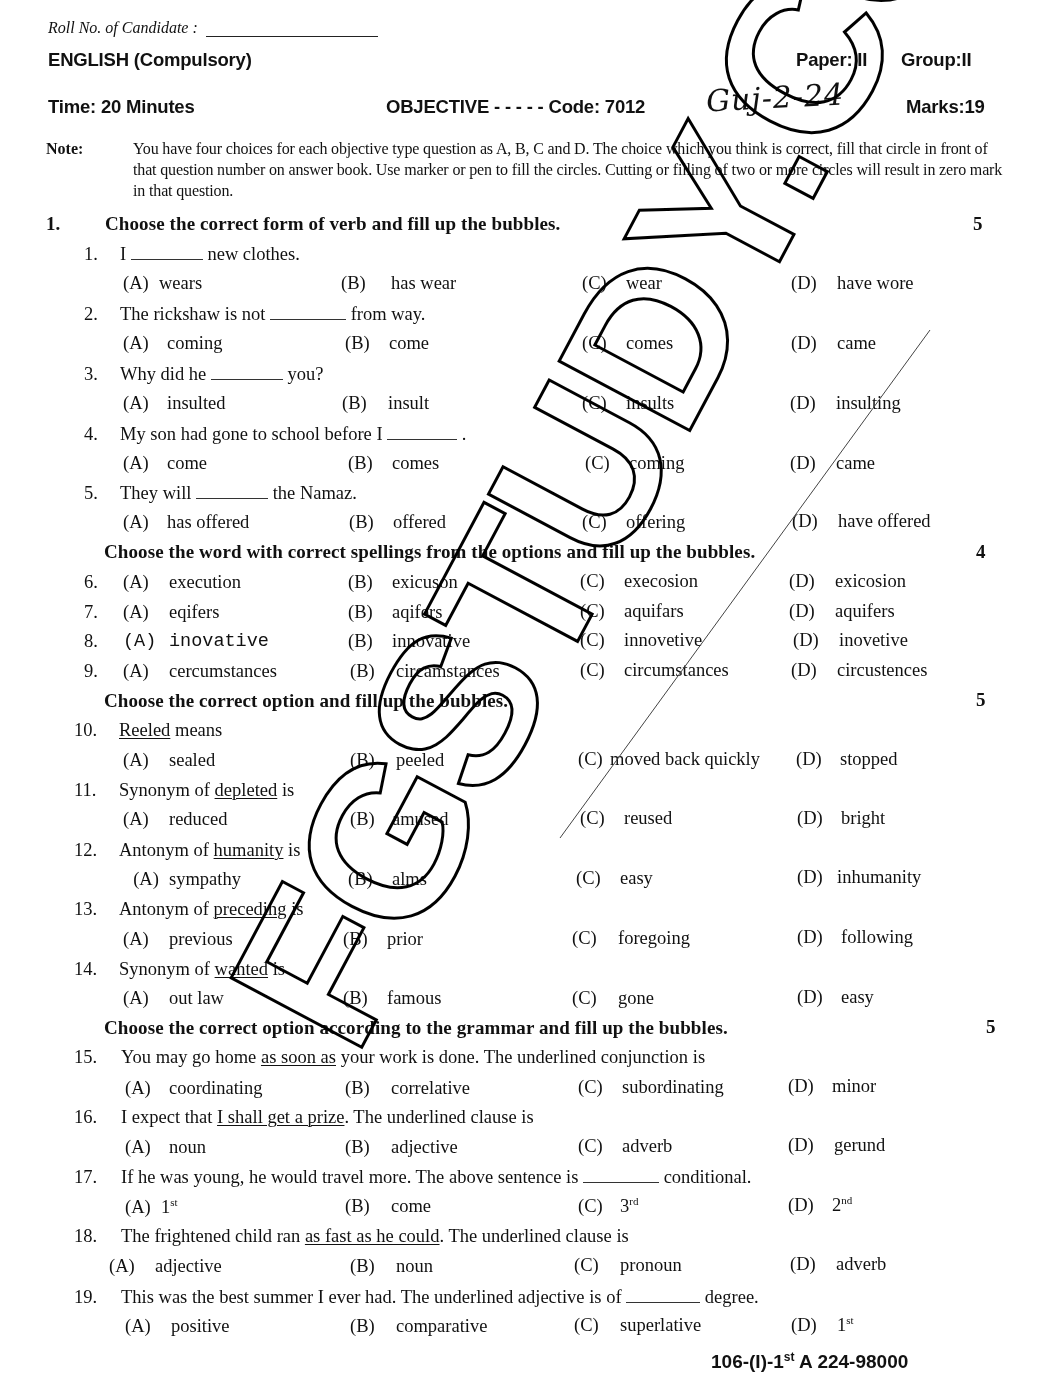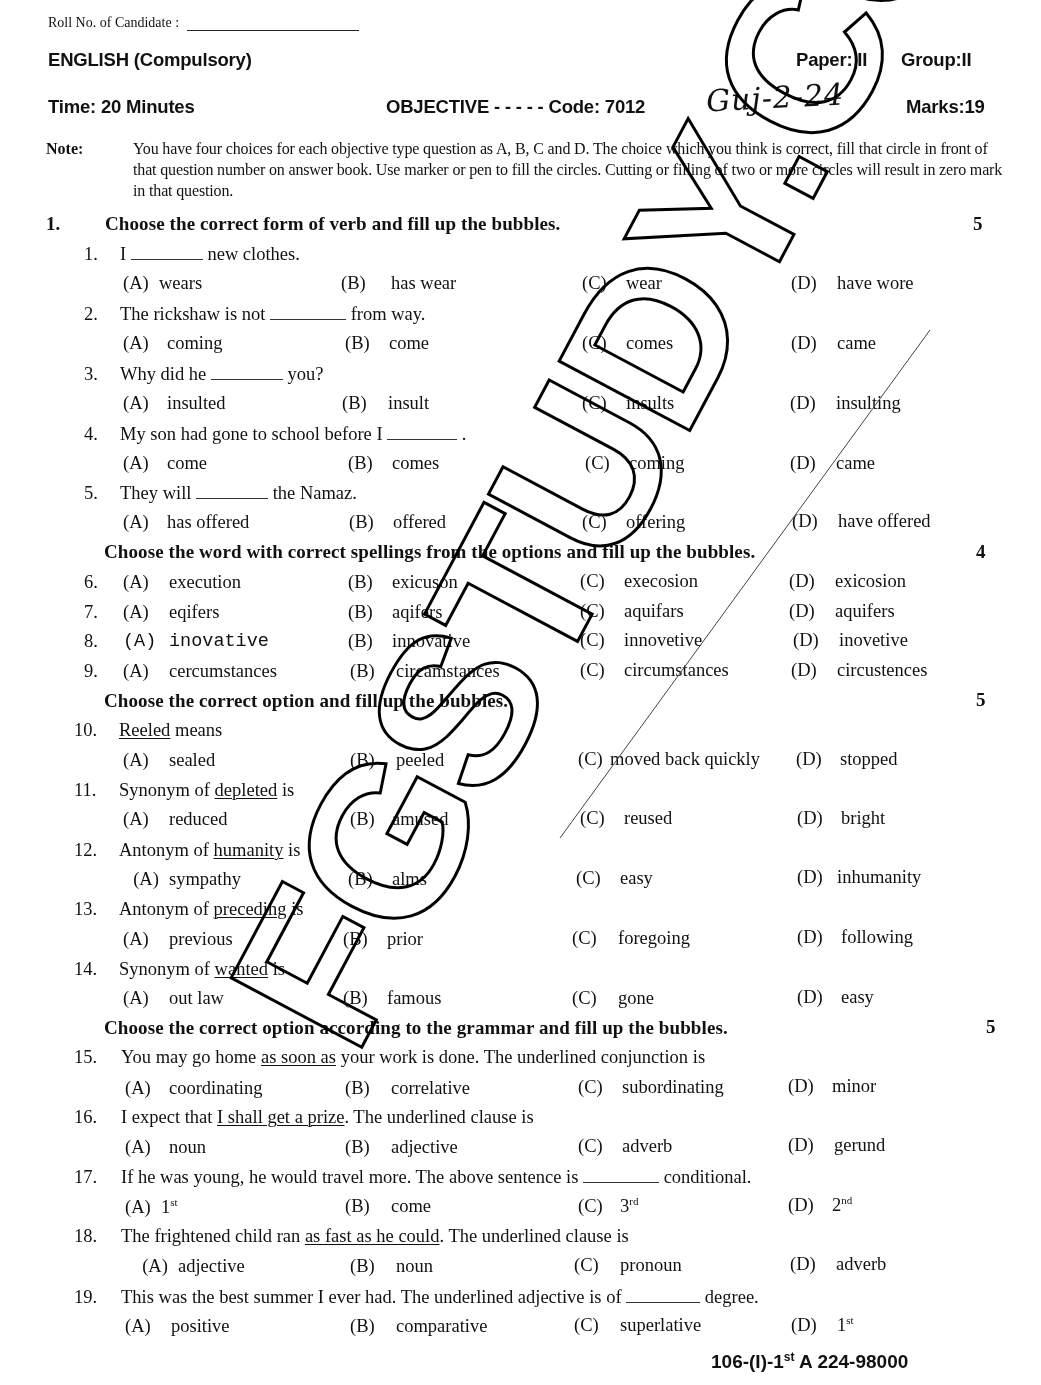--- a/index.html
+++ b/index.html
@@ -2,21 +2,21 @@
 <html><head>
 <meta charset="utf-8">
 <style>
   html, body { margin: 0; padding: 0; background: #ffffff; }
   body { width: 1041px; height: 1385px; position: relative; overflow: hidden; color: #111; }
   .page { position: absolute; left: 0; top: 0; width: 1041px; height: 1385px; }
   .serif { font-family: "Liberation Serif", "DejaVu Serif", serif; }
   .sans { font-family: "Liberation Sans", "DejaVu Sans", sans-serif; }
   .abs { position: absolute; white-space: nowrap; }
 
-  .roll { left: 48px; top: 12px; font-size: 14px; }
+  .roll { left: 48px; top: 18px; font-size: 16px; font-style: italic; }
   .roll-line { display: inline-block; width: 172px; border-bottom: 1.5px solid #222; height: 18px; vertical-align: bottom; margin-left: 8px; }
 
   .hdr { font-size: 18.5px; font-weight: bold; letter-spacing: -0.2px; }
   .hdr sup { font-size: 11px; }
 
   .hand { font-family: "DejaVu Serif", serif; font-style: italic; font-size: 30px; font-weight: normal; letter-spacing: 1px; transform: rotate(-3deg); }
 
   .note { left: 46px; top: 138px; font-size: 16px; line-height: 21px; }
   .note-label { font-weight: bold; position: absolute; left: 0; top: 0; }
   .note-text { position: absolute; left: 59px; top: 0; width: 880px; white-space: normal; letter-spacing: -0.15px; margin-left: 28px; }
@@ -197,21 +197,21 @@
     <span style="display:inline-block;width:47px">17.</span><span>If he was young, he would travel more. The above sentence is</span> <span class="blank" style="width:76px"></span> <span>conditional.</span>
   </div>
   <div class="abs serif opt" style="left:125px; top:1196px;"><span class="l" style="width:36px">(A)</span><span>1</span><sup class="s">st</sup></div>
   <div class="abs serif opt" style="left:345px; top:1196px;"><span class="l" style="width:46px">(B)</span><span>come</span></div>
   <div class="abs serif opt" style="left:578px; top:1195px;"><span class="l" style="width:42px">(C)</span><span>3</span><sup class="s">rd</sup></div>
   <div class="abs serif opt" style="left:788px; top:1194px;"><span class="l" style="width:44px">(D)</span><span>2</span><sup class="s">nd</sup></div>
 
   <div class="abs serif q" style="left:74px; top:1226px;">
     <span style="display:inline-block;width:47px">18.</span><span>The frightened child ran </span><u class="ul">as fast as he could</u><span>. The underlined clause is</span>
   </div>
-  <div class="abs serif opt" style="left:132px; top:1256px;text-align:center;"><span class="l" style="width:46px">(A)</span><span>adjective</span></div>
+  <div class="abs serif opt" style="left:109px; top:1256px;"><span class="l" style="width:46px">(A)</span><span>adjective</span></div>
   <div class="abs serif opt" style="left:350px; top:1256px;"><span class="l" style="width:46px">(B)</span><span>noun</span></div>
   <div class="abs serif opt" style="left:574px; top:1255px;"><span class="l" style="width:46px">(C)</span><span>pronoun</span></div>
   <div class="abs serif opt" style="left:790px; top:1254px;"><span class="l" style="width:46px">(D)</span><span>adverb</span></div>
 
   <div class="abs serif q" style="left:74px; top:1286px;">
     <span style="display:inline-block;width:47px">19.</span><span>This was the best summer I ever had. The underlined adjective is of</span> <span class="blank" style="width:74px"></span> <span>degree.</span>
   </div>
   <div class="abs serif opt" style="left:125px; top:1316px;"><span class="l" style="width:46px">(A)</span><span>positive</span></div>
   <div class="abs serif opt" style="left:350px; top:1316px;"><span class="l" style="width:46px">(B)</span><span>comparative</span></div>
   <div class="abs serif opt" style="left:574px; top:1315px;"><span class="l" style="width:46px">(C)</span><span>superlative</span></div>

